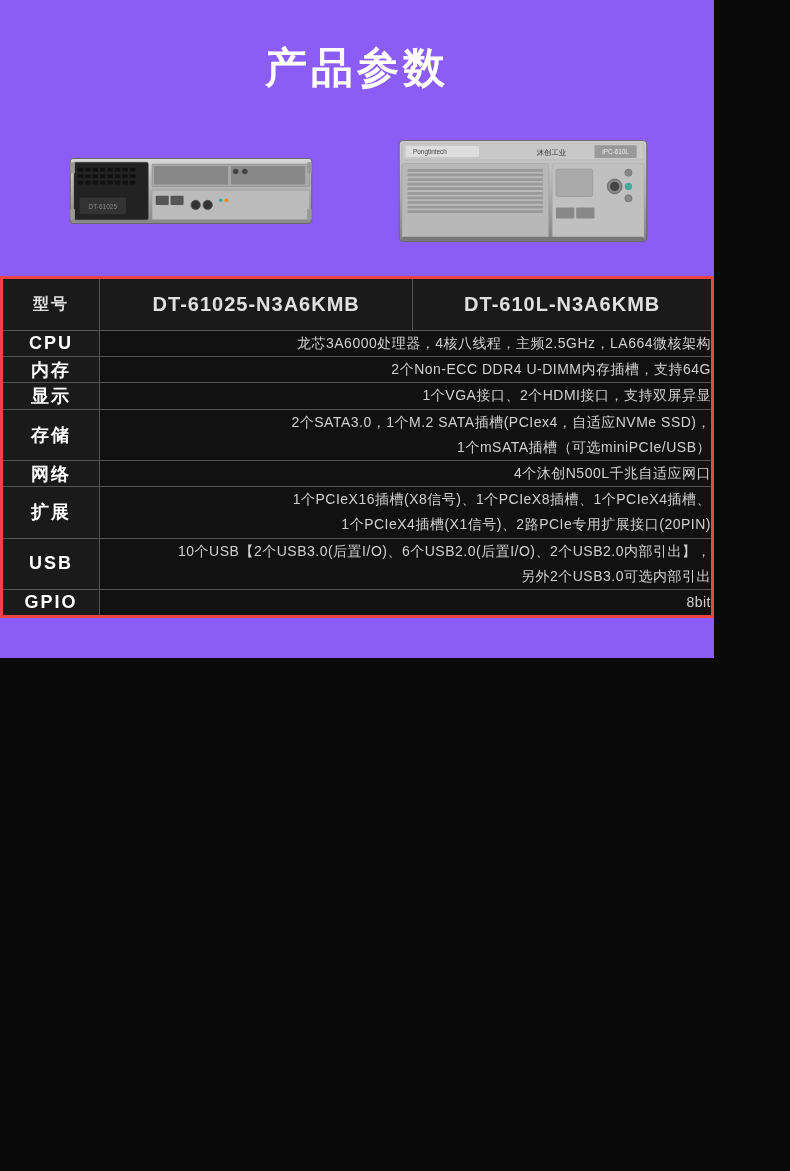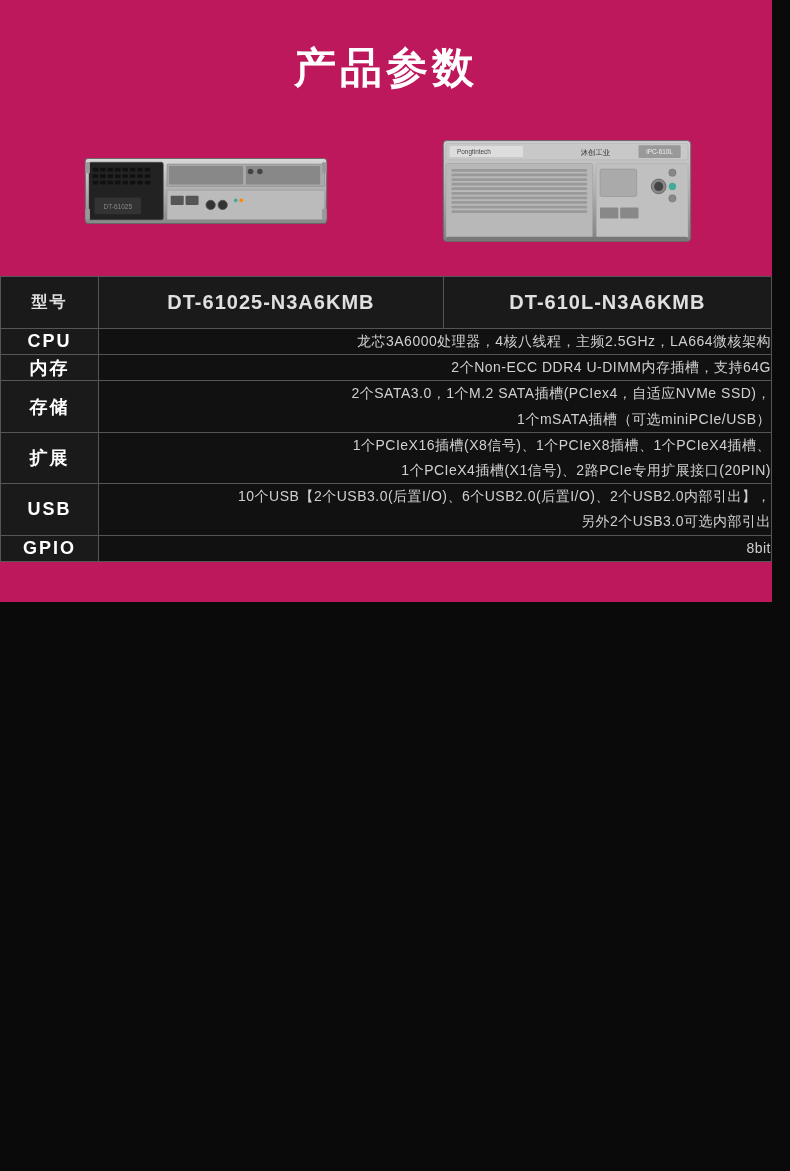--- a/index.html
+++ b/index.html
@@ -5,22 +5,22 @@
     * { margin: 0; padding: 0; box-sizing: border-box; }
     body {
       background-color: #0a0a0a;
       color: #e0e0e0;
       font-family: "Microsoft YaHei", "PingFang SC", "SimHei", sans-serif;
       width: 790px;
       min-height: 1171px;
     }
 
     .page-wrapper {
-      width: 772px;
-      background: #be185d;
+      width: 714px;
+      background: #8b5cf6;
       padding: 20px 0 40px 0;
     }
 
     .page-title {
       text-align: center;
       font-size: 42px;
       font-weight: 900;
       color: #ffffff;
       letter-spacing: 4px;
       margin-bottom: 30px;
@@ -50,21 +50,21 @@
     }
 
     .server-4u {
       width: 260px;
       height: 110px;
     }
 
     .spec-table {
       width: 100%;
       border-collapse: collapse;
-      border: 1px solid #ef4444;
+      border: 3px solid #ef4444;
     }
 
     .spec-table tr {
       border-bottom: 1px solid #555;
     }
 
     .spec-table tr:last-child {
       border-bottom: none;
     }
 
@@ -272,26 +272,34 @@
     <tr>
       <td class="label-cell">CPU</td>
       <td class="value-cell" colspan="2">龙芯3A6000处理器，4核八线程，主频2.5GHz，LA664微核架构</td>
     </tr>
 
     <tr>
       <td class="label-cell">内存</td>
       <td class="value-cell" colspan="2">2个Non-ECC DDR4 U-DIMM内存插槽，支持64G</td>
     </tr>
 
+    <tr>
+      <td class="label-cell">显示</td>
+      <td class="value-cell" colspan="2">1个VGA接口、2个HDMI接口，支持双屏异显</td>
+    </tr>
 
     <tr>
       <td class="label-cell">存储</td>
       <td class="value-cell" colspan="2">2个SATA3.0，1个M.2 SATA插槽(PCIex4，自适应NVMe SSD)，<br>1个mSATA插槽（可选miniPCIe/USB）</td>
     </tr>
 
+    <tr>
+      <td class="label-cell">网络</td>
+      <td class="value-cell" colspan="2">4个沐创N500L千兆自适应网口</td>
+    </tr>
 
     <tr>
       <td class="label-cell">扩展</td>
       <td class="value-cell" colspan="2">1个PCIeX16插槽(X8信号)、1个PCIeX8插槽、1个PCIeX4插槽、<br>1个PCIeX4插槽(X1信号)、2路PCIe专用扩展接口(20PIN)</td>
     </tr>
 
     <tr>
       <td class="label-cell">USB</td>
       <td class="value-cell" colspan="2">10个USB【2个USB3.0(后置I/O)、6个USB2.0(后置I/O)、2个USB2.0内部引出】，<br>另外2个USB3.0可选内部引出</td>
     </tr>

